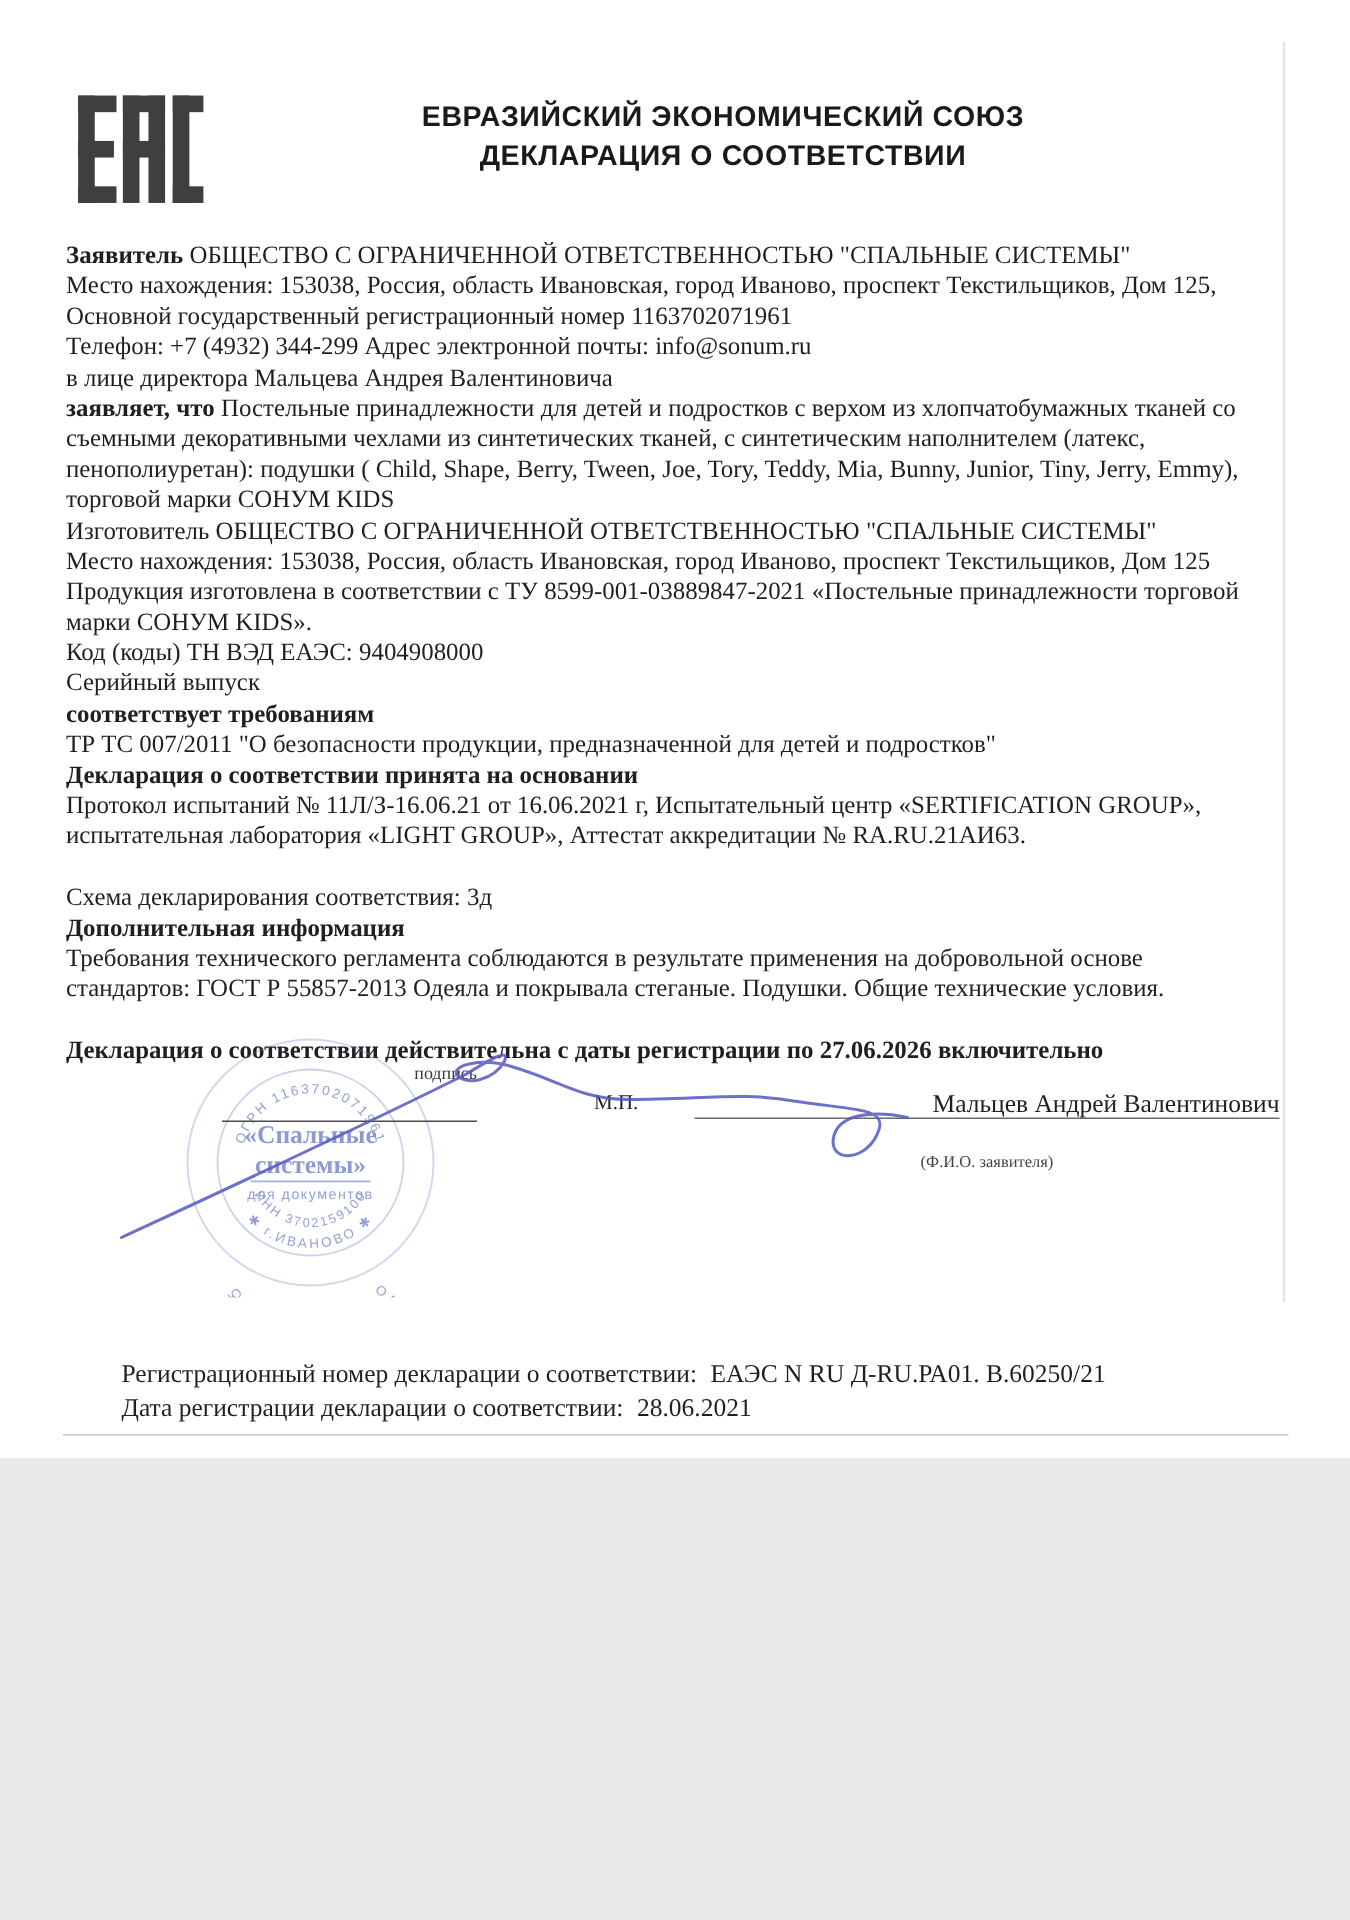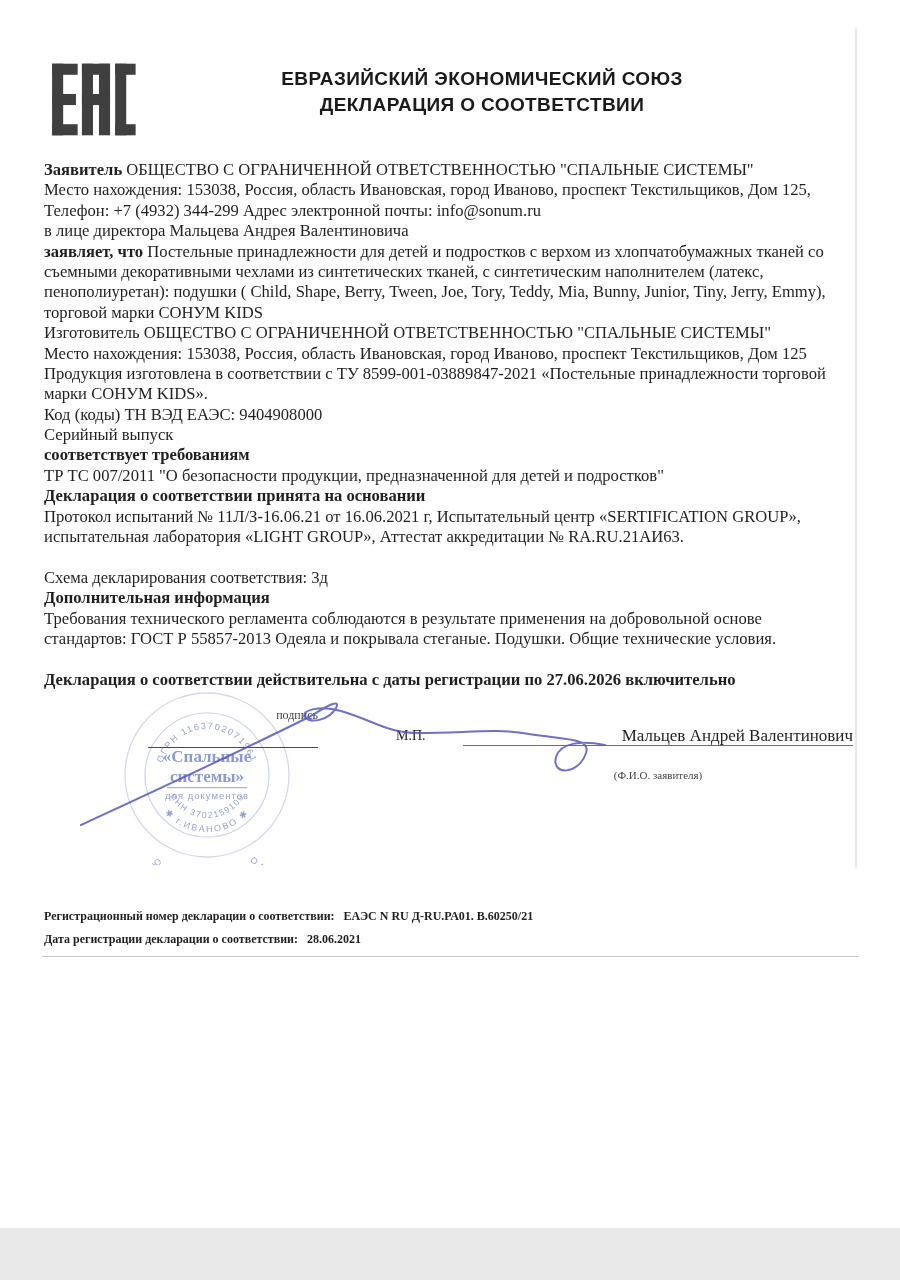--- a/index.html
+++ b/index.html
@@ -4,21 +4,21 @@
 <style>
   :root{
     --stamp-color:#6f7fc9;
     --sign-color:#5558c2;
     --ink:#1f1f1f;
   }
   html,body{margin:0;padding:0;}
   body{background:#e9e9e9;}
   .page{
     position:relative;
-    width:900px;height:1228px;
+    width:900px;height:972px;
     margin:0 auto;
     background:#ffffff;
     overflow:hidden;
     font-family:"Liberation Serif", serif;
     color:var(--ink);
   }
   
   .eac-logo{position:absolute;left:50px;top:62px;width:86px;height:75px;}
   .doc-title{
     position:absolute;left:64px;top:66px;width:836px;
@@ -46,21 +46,21 @@
   .stamp text{fill:var(--stamp-color);}
   .stamp .ring-text{font-family:"Liberation Sans", sans-serif;font-size:9px;letter-spacing:3px;opacity:.8;}
   .stamp .ogrn-text{font-family:"Liberation Sans", sans-serif;font-size:9px;letter-spacing:1.6px;opacity:.85;}
   .stamp .inn-text{font-family:"Liberation Sans", sans-serif;font-size:8.5px;letter-spacing:1.6px;opacity:.85;}
   .stamp .city-text{font-family:"Liberation Sans", sans-serif;font-size:9px;letter-spacing:2px;opacity:.85;}
   .stamp .center-big{font-family:"Liberation Serif", serif;font-weight:bold;font-size:17px;opacity:.9;}
   .stamp .center-small{font-family:"Liberation Sans", sans-serif;font-size:9.5px;letter-spacing:1px;opacity:.85;}
   .signature-svg{position:absolute;left:75px;top:688px;width:580px;height:150px;pointer-events:none;}
   
   .footer-block{position:absolute;left:44px;top:905px;width:818px;}
-  .footer-line{font-size:12px;line-height:22.5px;font-weight:bold;white-space:nowrap;}
+  .footer-line{font-size:17px;line-height:22.5px;font-weight:normal;white-space:nowrap;margin-left:37px;}
   .footer-line .val{margin-left:9px;}
   .bottom-rule{position:absolute;left:42px;top:956px;width:817px;height:1px;background:#9a9a9a;opacity:.55;}
   .scan-edge{position:absolute;left:855px;top:28px;width:2px;height:840px;background:rgba(110,110,110,.16);}
 </style>
 </head>
 <body>
 
 <div class="page">
 
   <svg class="eac-logo" viewBox="0 0 100 88" aria-hidden="true">
@@ -83,20 +83,21 @@
   </svg>
 
   <div class="doc-title">
     <div>ЕВРАЗИЙСКИЙ ЭКОНОМИЧЕСКИЙ СОЮЗ</div>
     <div>ДЕКЛАРАЦИЯ О СООТВЕТСТВИИ</div>
   </div>
 
   <div class="body-text">
       <div class="body-line"><span class="b">Заявитель</span><span> ОБЩЕСТВО С ОГРАНИЧЕННОЙ ОТВЕТСТВЕННОСТЬЮ "СПАЛЬНЫЕ СИСТЕМЫ"</span></div>
       <div class="body-line"><span>Место нахождения: 153038, Россия, область Ивановская, город Иваново, проспект Текстильщиков, Дом 125,</span></div>
+      <div class="body-line"><span>Основной государственный регистрационный номер 1163702071961</span></div>
       <div class="body-line"><span>Телефон: +7 (4932) 344-299 Адрес электронной почты: info@sonum.ru</span></div>
       <div class="body-line"><span>в лице директора Мальцева Андрея Валентиновича</span></div>
       <div class="body-line"><span class="b">заявляет, что</span><span> Постельные принадлежности для детей и подростков с верхом из хлопчатобумажных тканей со</span></div>
       <div class="body-line"><span>съемными декоративными чехлами из синтетических тканей, с синтетическим наполнителем (латекс,</span></div>
       <div class="body-line"><span>пенополиуретан): подушки ( Child, Shape, Berry, Tween, Joe, Tory, Teddy, Mia, Bunny, Junior, Tiny, Jerry, Emmy),</span></div>
       <div class="body-line"><span>торговой марки СОНУМ KIDS</span></div>
       <div class="body-line"><span>Изготовитель ОБЩЕСТВО С ОГРАНИЧЕННОЙ ОТВЕТСТВЕННОСТЬЮ "СПАЛЬНЫЕ СИСТЕМЫ"</span></div>
       <div class="body-line"><span>Место нахождения: 153038, Россия, область Ивановская, город Иваново, проспект Текстильщиков, Дом 125</span></div>
       <div class="body-line"><span>Продукция изготовлена в соответствии с ТУ 8599-001-03889847-2021 «Постельные принадлежности торговой</span></div>
       <div class="body-line"><span>марки СОНУМ KIDS».</span></div>

